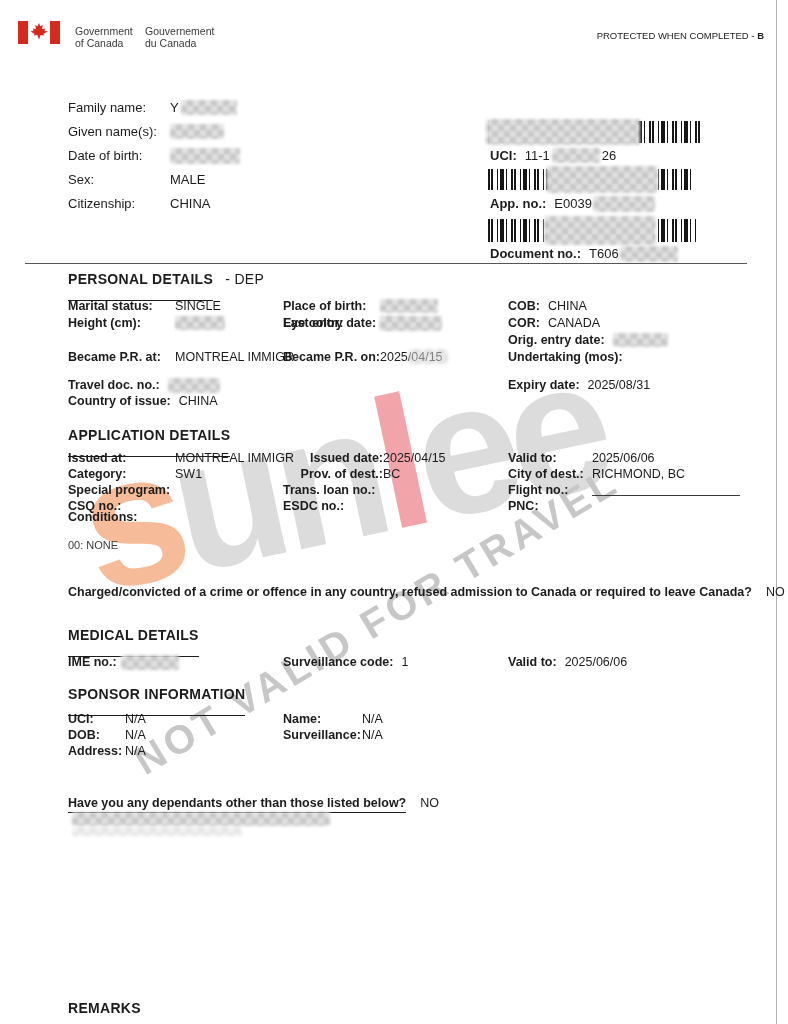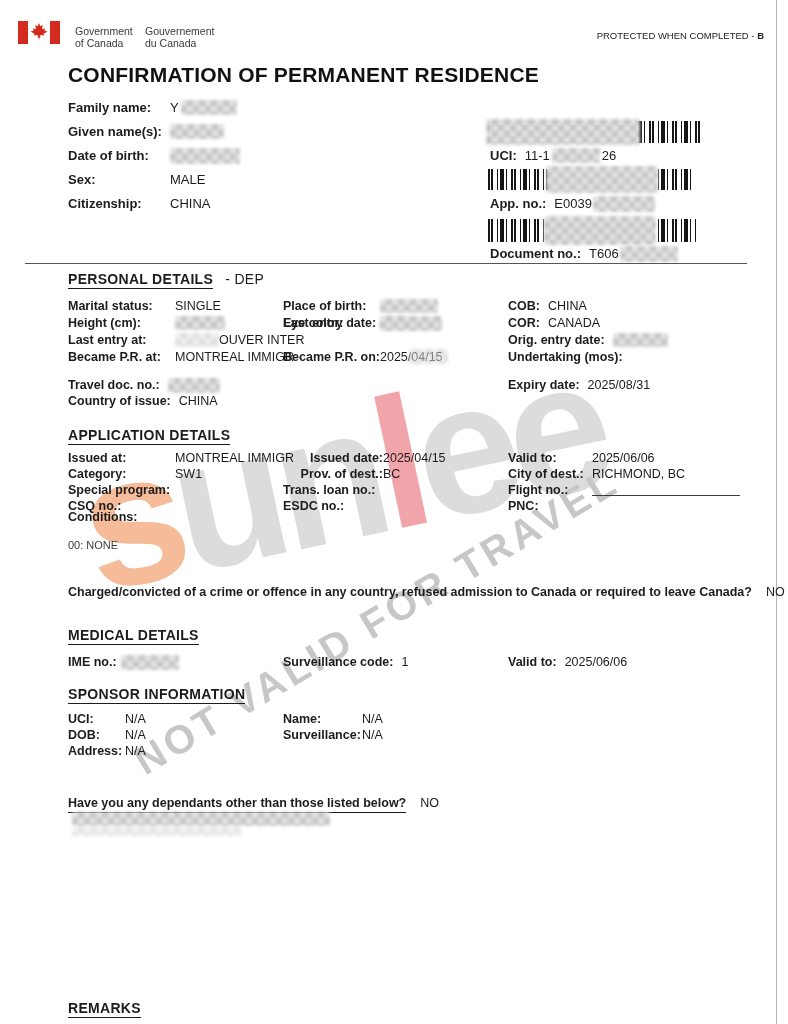--- a/index.html
+++ b/index.html
@@ -1,30 +1,30 @@
 <!DOCTYPE html>
 <html><head>
 <meta charset="utf-8">
 <style>
   html,body{margin:0;padding:0;background:#e8e8e8;}
   #page{position:relative;width:788px;height:1024px;background:#ffffff;overflow:hidden;
         font-family:"Liberation Sans","DejaVu Sans",sans-serif;color:#1c1c1c;}
   .abs{position:absolute;white-space:nowrap;}
   .row{position:absolute;white-space:nowrap;font-size:12.5px;display:flex;align-items:flex-start;line-height:15px;}
   .lbl{font-weight:bold;}
-  .lw102{display:inline-block;width:102px;font-weight:bold;}
+  .lw102{display:inline-block;width:102px;font-weight:normal;}
   .lw107{display:inline-block;width:107px;font-weight:bold;}
   .lw97{display:inline-block;width:97px;font-weight:bold;}
   .lw100{display:inline-block;width:100px;font-weight:bold;text-align:right;}
   .lw84{display:inline-block;width:84px;font-weight:bold;}
   .lw57{display:inline-block;width:57px;font-weight:bold;}
   .lw79{display:inline-block;width:79px;font-weight:bold;}
   .gap8{margin-right:8px;}
   .heading{position:absolute;font-size:14px;font-weight:bold;letter-spacing:.3px;}
-  .heading .u{border-bottom:1.8px solid #1c1c1c;padding-bottom:1px;display:inline-block;}
+  .heading .u{border-bottom:1.8px solid #1c1c1c;padding-bottom:13px;display:inline-block;}
   .redact{display:inline-block;border-radius:2px;vertical-align:middle;
     background-color:#d7d7d7;
     background-image:linear-gradient(45deg,#c6c6c6 25%,transparent 25%,transparent 75%,#c6c6c6 75%),
                      linear-gradient(45deg,#c6c6c6 25%,#e2e2e2 25%,#e2e2e2 75%,#c6c6c6 75%);
     background-size:12px 12px;background-position:0 0,6px 6px;filter:blur(1.6px);}
   .redact.abs{position:absolute;}
   .redact.soft{opacity:.55;}
   .barcode{position:absolute;
     background:repeating-linear-gradient(90deg,#161616 0 2px,#fff 2px 3px,#161616 3px 5px,#fff 5px 9px,#161616 9px 10px,#fff 10px 12px,#161616 12px 16px,#fff 16px 18px,#161616 18px 19px,#fff 19px 23px);}
   .hr{position:absolute;border-top:1.6px solid #565656;}
@@ -71,21 +71,20 @@
       <div>Government</div>
         <div>of Canada</div>
     </div>
     <div class="govtxt" style="left:145px;">
       <div>Gouvernement</div>
         <div>du Canada</div>
     </div>
     <div class="protected">
       <span>PROTECTED WHEN COMPLETED - </span><b>B</b>
     </div>
-    <div class="title">CONFIRMATION OF PERMANENT RESIDENCE</div>
 
     <div class="idrow" style="left:68px;top:100px;">
       <span class="lw102">Family name:</span>
       <span>Y</span>
       <span class="redact" style="width:56px;height:15px;margin-left:2px;"></span>
     </div>
     <div class="idrow" style="left:68px;top:124px;">
       <span class="lw102">Given name(s):</span>
       <span class="redact" style="width:54px;height:15px;"></span>
     </div>
@@ -135,25 +134,20 @@
       <span style="font-weight:normal;margin-left:8px;">-  DEP</span>
     </div>
 
     <div class="row" style="left:68px;top:299px;">
       <span class="lw107">Marital status:</span>
       <span>SINGLE</span>
     </div>
     <div class="row" style="left:68px;top:316px;">
       <span class="lw107">Height (cm):</span>
       <span class="redact" style="width:50px;height:14px;"></span>
-    </div>
-    <div class="row" style="left:68px;top:333px;">
-      <span class="lw107">Last entry at:</span>
-      <span class="redact soft" style="width:44px;height:14px;"></span>
-      <span>OUVER INTER</span>
     </div>
     <div class="row" style="left:68px;top:350px;">
       <span class="lw107">Became P.R. at:</span>
       <span>MONTREAL IMMIGR</span>
     </div>
 
     <div class="row" style="left:283px;top:299px;">
       <span class="lw97">Place of birth:</span>
       <span class="redact" style="width:58px;height:14px;"></span>
     </div>

